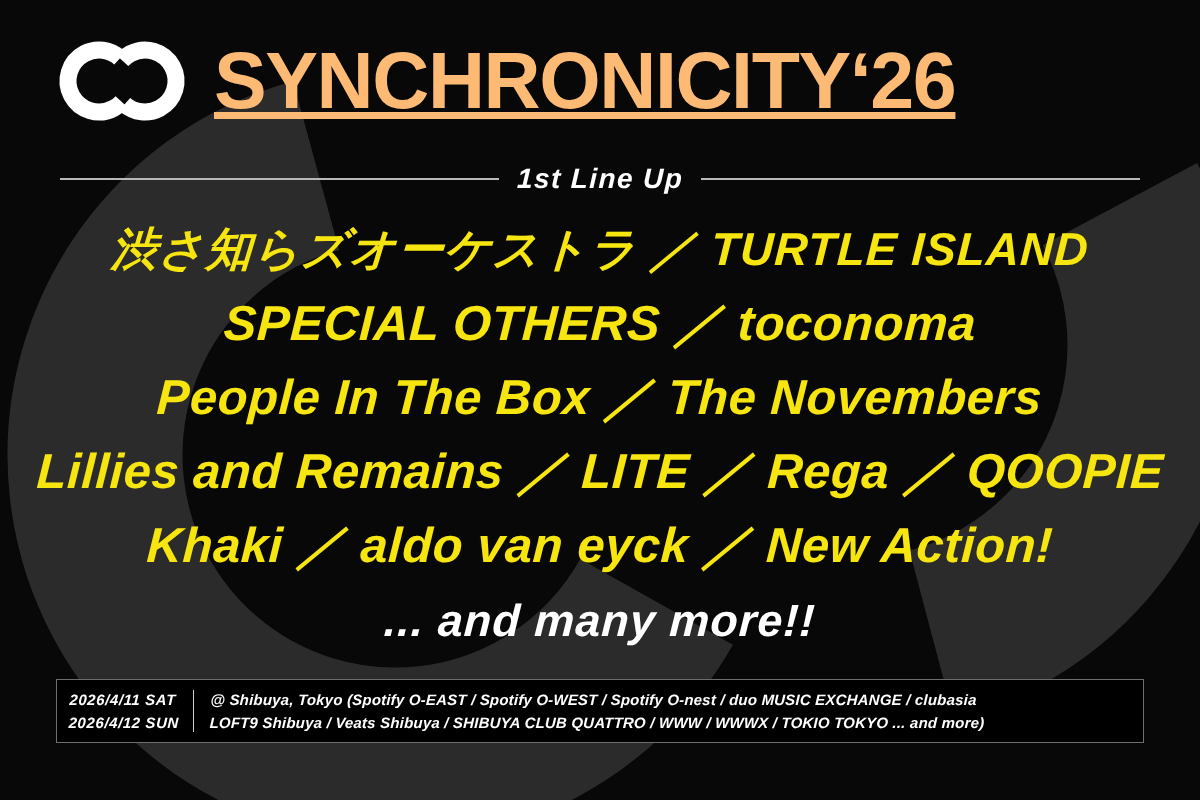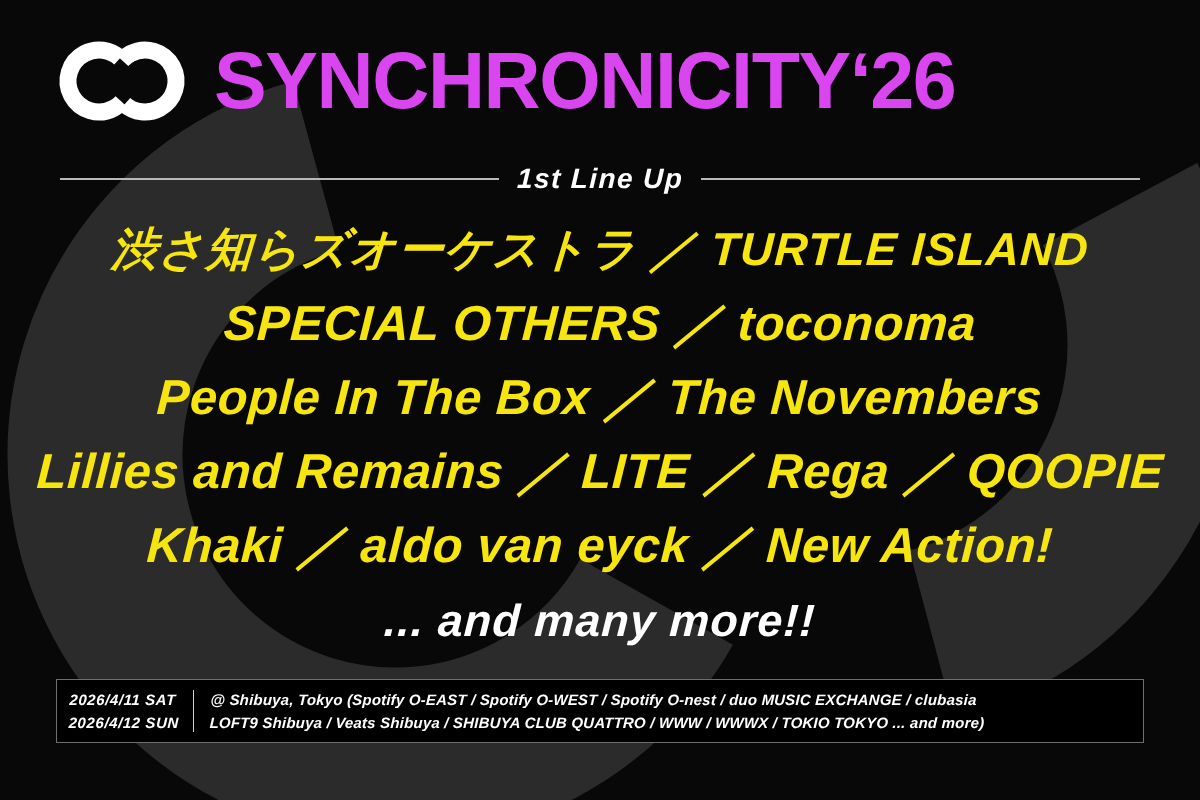--- a/index.html
+++ b/index.html
@@ -48,27 +48,28 @@
     box-sizing: border-box;
   }
   .brand-mark {
     width: 132px;
     height: 86px;
     flex: 0 0 auto;
     display: block;
     margin-right: 26px;
   }
   .brand-title {
-    color: #d946ef;
+    color: #fdba74;
     font-size: 79px;
     line-height: 0.96;
     font-weight: 700;
     letter-spacing: -1.4px;
     white-space: nowrap;
     font-family: "Liberation Sans", "DejaVu Sans", sans-serif;
+    text-decoration: underline;
   }
 
   
   .lineup-head {
     position: absolute;
     left: 60px;
     top: 163px;
     width: 1080px;
     display: flex;
     align-items: center;

